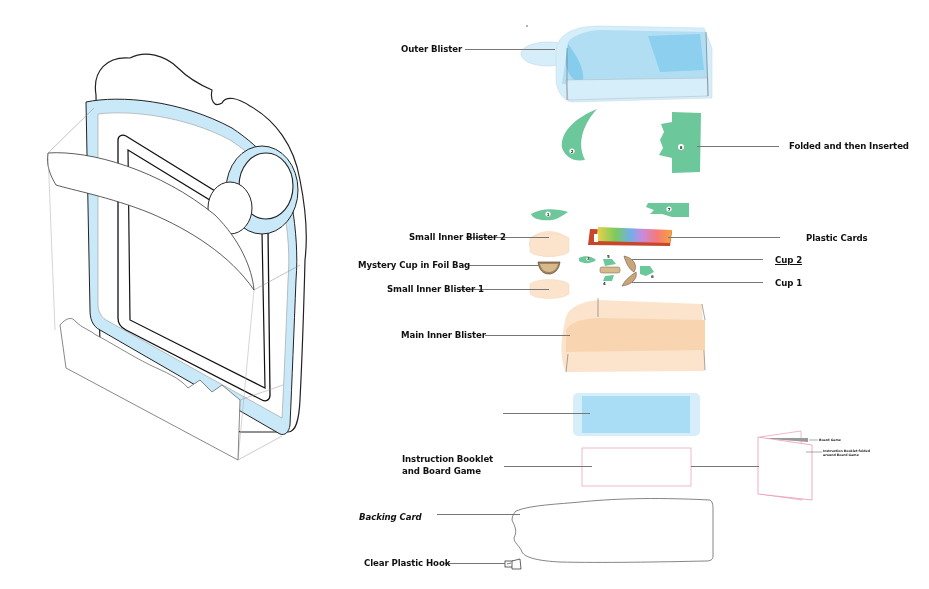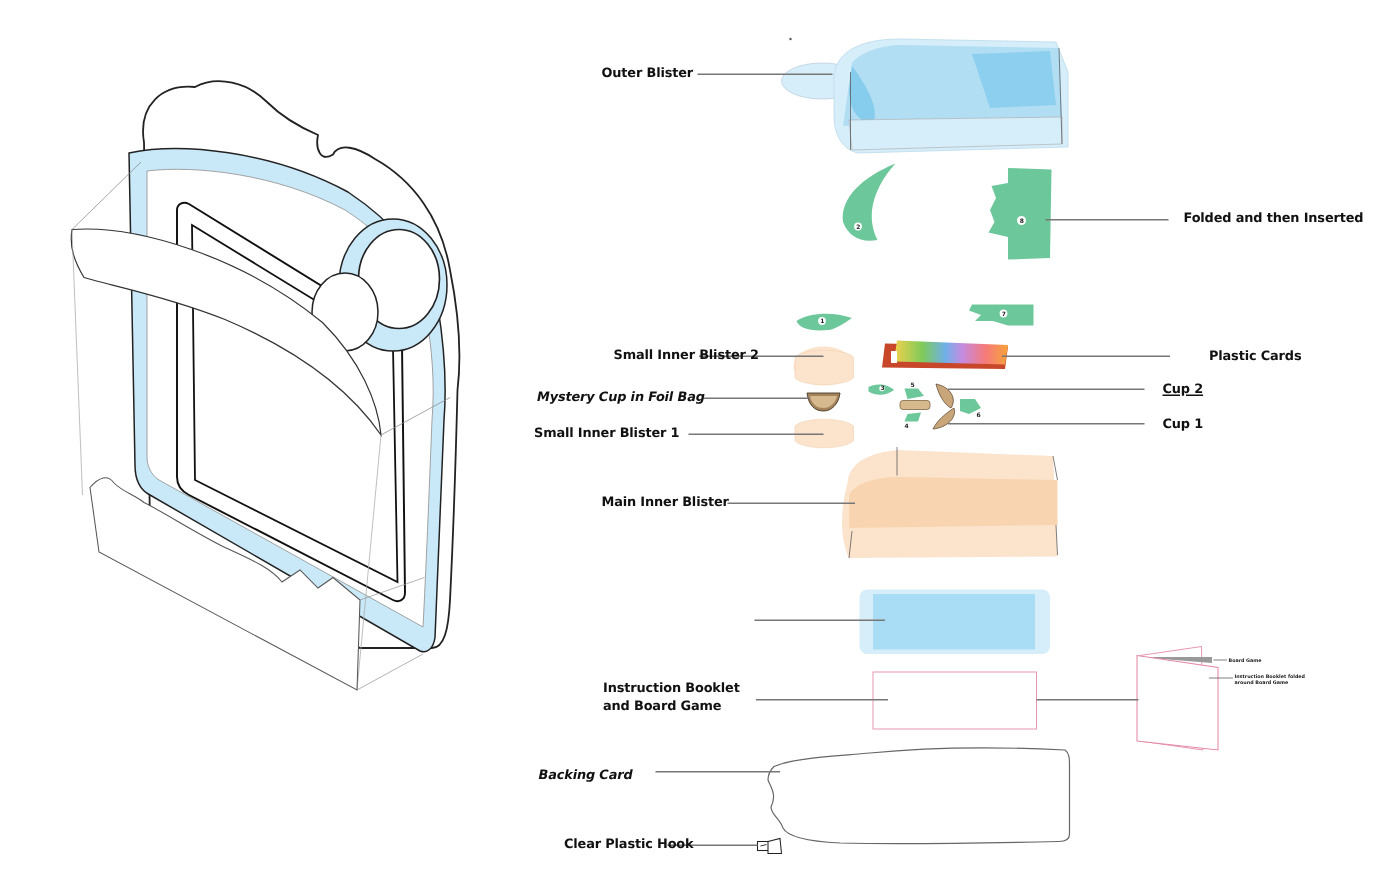--- a/index.html
+++ b/index.html
@@ -177,26 +177,26 @@
   <div class="leader" style="left:503px;top:413px;width:87px;"></div>
   <div class="leader" style="left:504px;top:466px;width:88px;"></div>
   <div class="leader" style="left:691px;top:466px;width:68px;"></div>
   <div class="leader" style="left:437px;top:514px;width:83px;"></div>
   <div class="leader" style="left:445px;top:563px;width:60px;"></div>
 
   <div class="lbl" style="left:401px;top:43px;">Outer Blister</div>
   <div class="lbl" style="left:789px;top:140px;">Folded and then Inserted</div>
   <div class="lbl" style="left:373px;top:231px;margin-left:36px;">Small Inner Blister 2</div>
   <div class="lbl" style="left:806px;top:232px;">Plastic Cards</div>
-  <div class="lbl" style="left:358px;top:259px;font-style:italic;">Mystery Cup in Foil Bag</div>
+  <div class="lbl" style="left:358px;top:259px;">Mystery Cup in Foil Bag</div>
   <div class="lbl" style="left:775px;top:254px;text-decoration:underline;">Cup 2</div>
-  <div class="lbl" style="left:356px;top:283px;">Small Inner Blister 1</div>
+  <div class="lbl" style="left:387px;top:283px;">Small Inner Blister 1</div>
   <div class="lbl" style="left:775px;top:277px;">Cup 1</div>
   <div class="lbl" style="left:401px;top:329px;text-align:center;">Main Inner Blister</div>
   <div class="lbl multi" style="left:402px;top:453px;">Instruction Booklet
 and Board Game</div>
   <div class="lbl" style="left:359px;top:511px;font-style:italic;">Backing Card</div>
-  <div class="lbl" style="left:364px;top:557px;margin-left:12px;">Clear Plastic Hook</div>
+  <div class="lbl" style="left:364px;top:557px;">Clear Plastic Hook</div>
 
   <div class="tiny" style="left:819px;top:438px;">Board Game</div>
   <div class="tiny" style="left:823px;top:449px;">Instruction Booklet folded
 around Board Game</div>
 </div>
 
 </body></html>

